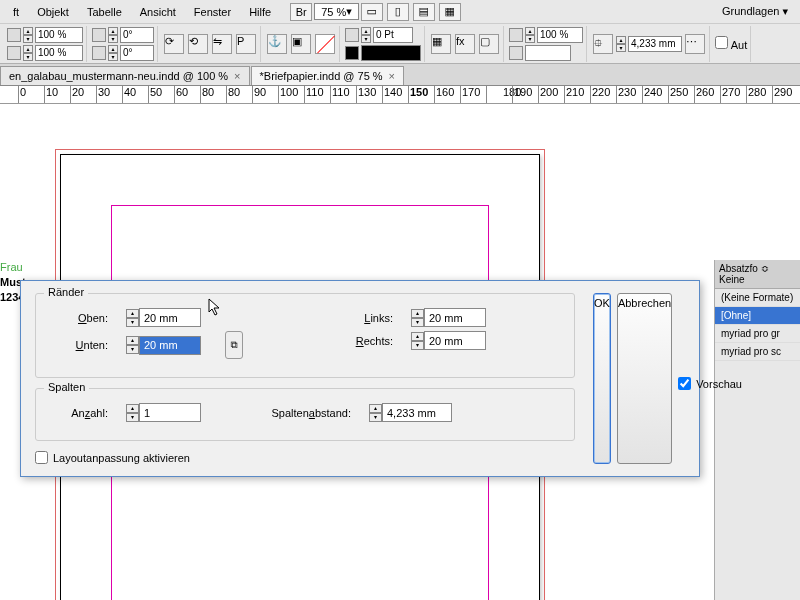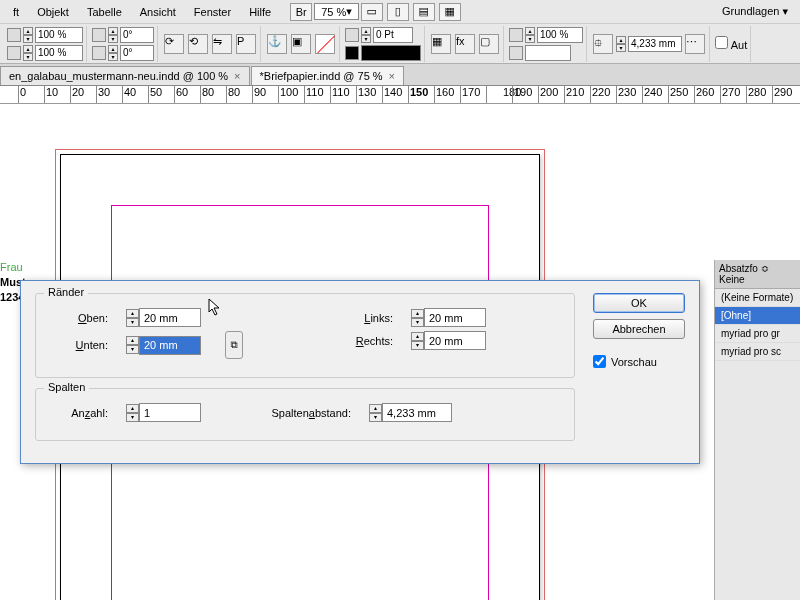--- a/index.html
+++ b/index.html
@@ -32,21 +32,21 @@
 .sidetext{position:absolute;left:0;top:260px;font-size:11px;line-height:15px}
 .sidetext .g{color:#4a4}
 .panel{position:absolute;right:0;top:260px;width:86px;background:#e8e8e8;border-left:1px solid #aaa;bottom:0}
 .panel .ptab{background:#d0d0d0;padding:3px 4px;font-size:10px;border-bottom:1px solid #aaa}
 .panel .prow{padding:3px 6px;font-size:10px;border-bottom:1px solid #ddd}
 .panel .prow.sel{background:#3874d1;color:#fff}
 .dialog{position:absolute;top:280px;left:20px;width:680px;background:#f0f0f0;border:1px solid #5a8ac6;box-shadow:2px 2px 8px rgba(0,0,0,.3)}
 .dialog .titlebar{background:linear-gradient(#fff,#e4ecf7);padding:6px 10px;font-size:12px;border-bottom:1px solid #c7d6ea}
 .dialog .body{padding:12px 14px;display:flex;gap:18px}
 .dialog .left{flex:1}
-.dialog .right{width:92px;display:flex;flex-direction:column;gap:6px;align-items:stretch}
+.dialog .right{width:92px;display:flex;gap:6px;align-items:stretch}
 .grp{border:1px solid #ccc;border-radius:3px;padding:10px 12px 14px;margin-bottom:10px;position:relative}
 .grp .gl{position:absolute;top:-8px;left:8px;background:#f0f0f0;padding:0 4px;font-size:11px}
 .frow{display:flex;align-items:center;gap:18px;margin:4px 0}
 .frow label{width:60px;text-align:right;font-size:11px}
 .frow.r label{width:110px}
 .ninput{display:flex;align-items:center}
 .ninput .sp{display:flex;flex-direction:column}
 .ninput .sp div{width:13px;height:9px;border:1px solid #888;background:#eee;font-size:6px;text-align:center;line-height:6px;cursor:pointer}
 .ninput input{width:62px;height:19px;border:1px solid #888;padding:0 4px;font-size:11px}
 .ninput input.sel{background:#3874d1;color:#fff}
@@ -313,20 +313,24 @@
               <div class="ninput">
                 <div class="sp">
                   <div>▴</div>
                   <div>▾</div>
                 </div>
                 <input style="width: 70px;" value="4,233 mm">
               </div>
             </div>
         </div>
       </div>
+      <label class="chk">
+          <input type="checkbox" style="">
+          <span>Layoutanpassung aktivieren</span>
+        </label>
     </div>
     <div class="right">
       <div class="btn primary">OK</div>
       <div class="btn">Abbrechen</div>
       <label class="chk" style="margin-top:10px">
           <input type="checkbox" checked="" style="">
           <span>Vorschau</span>
         </label>
     </div>
   </div>

